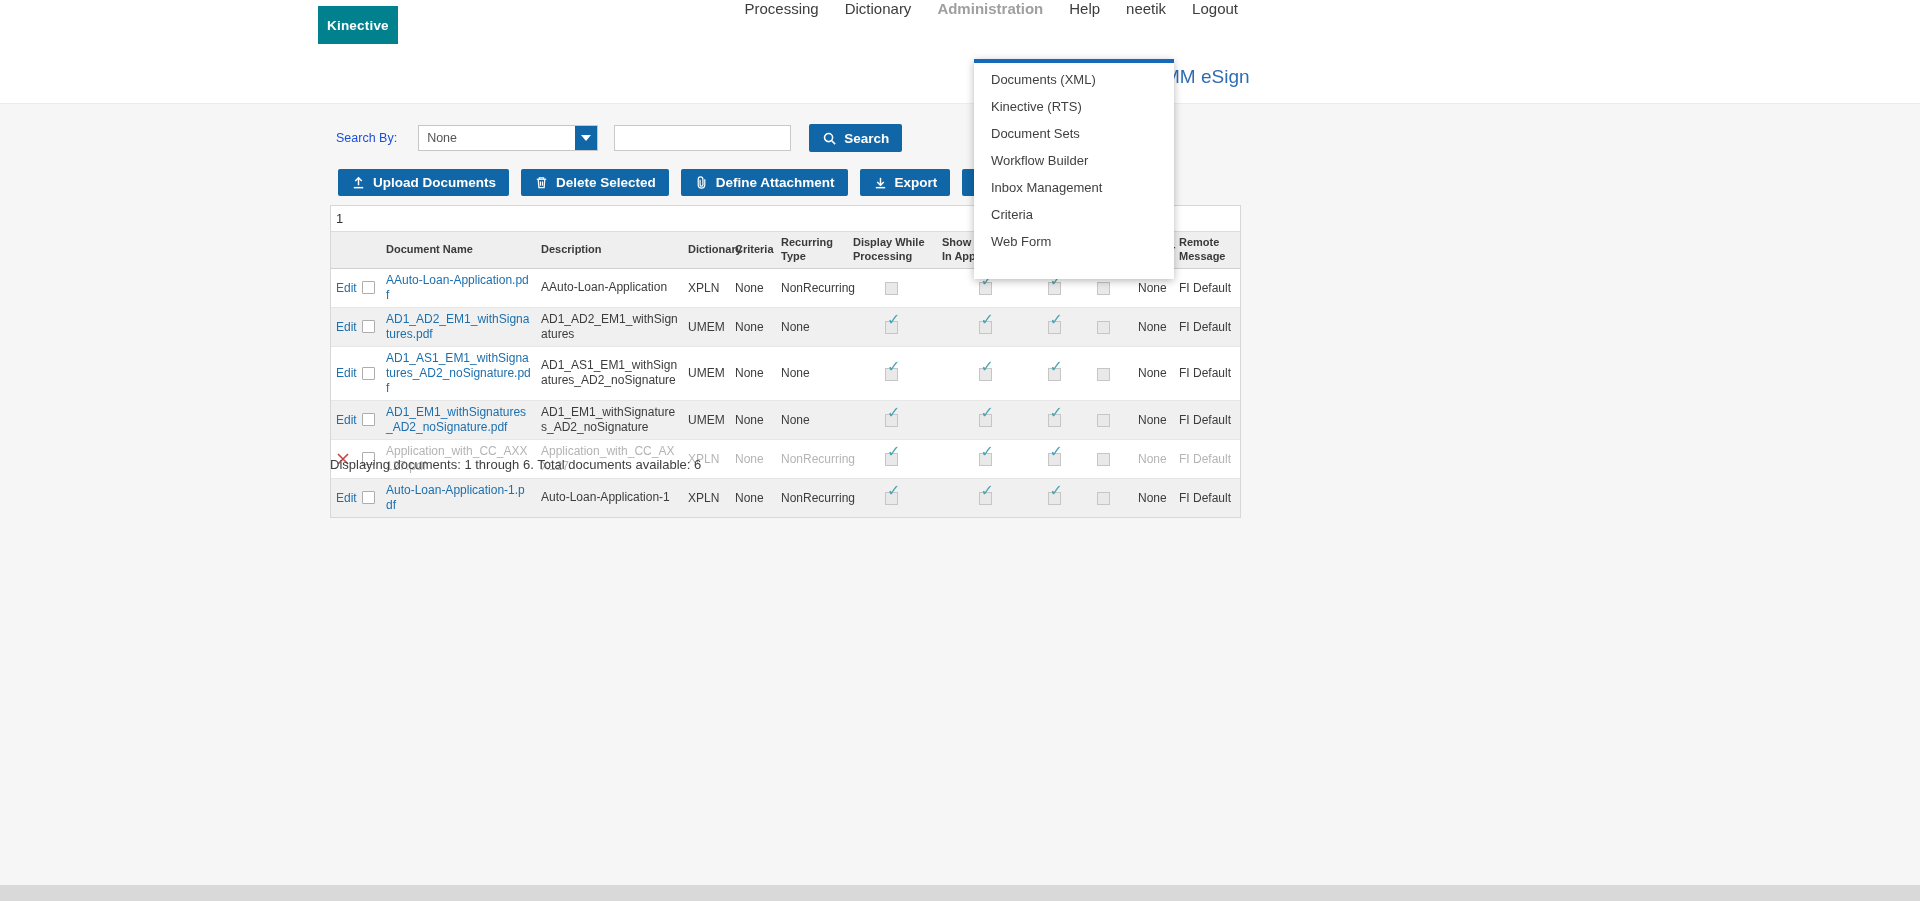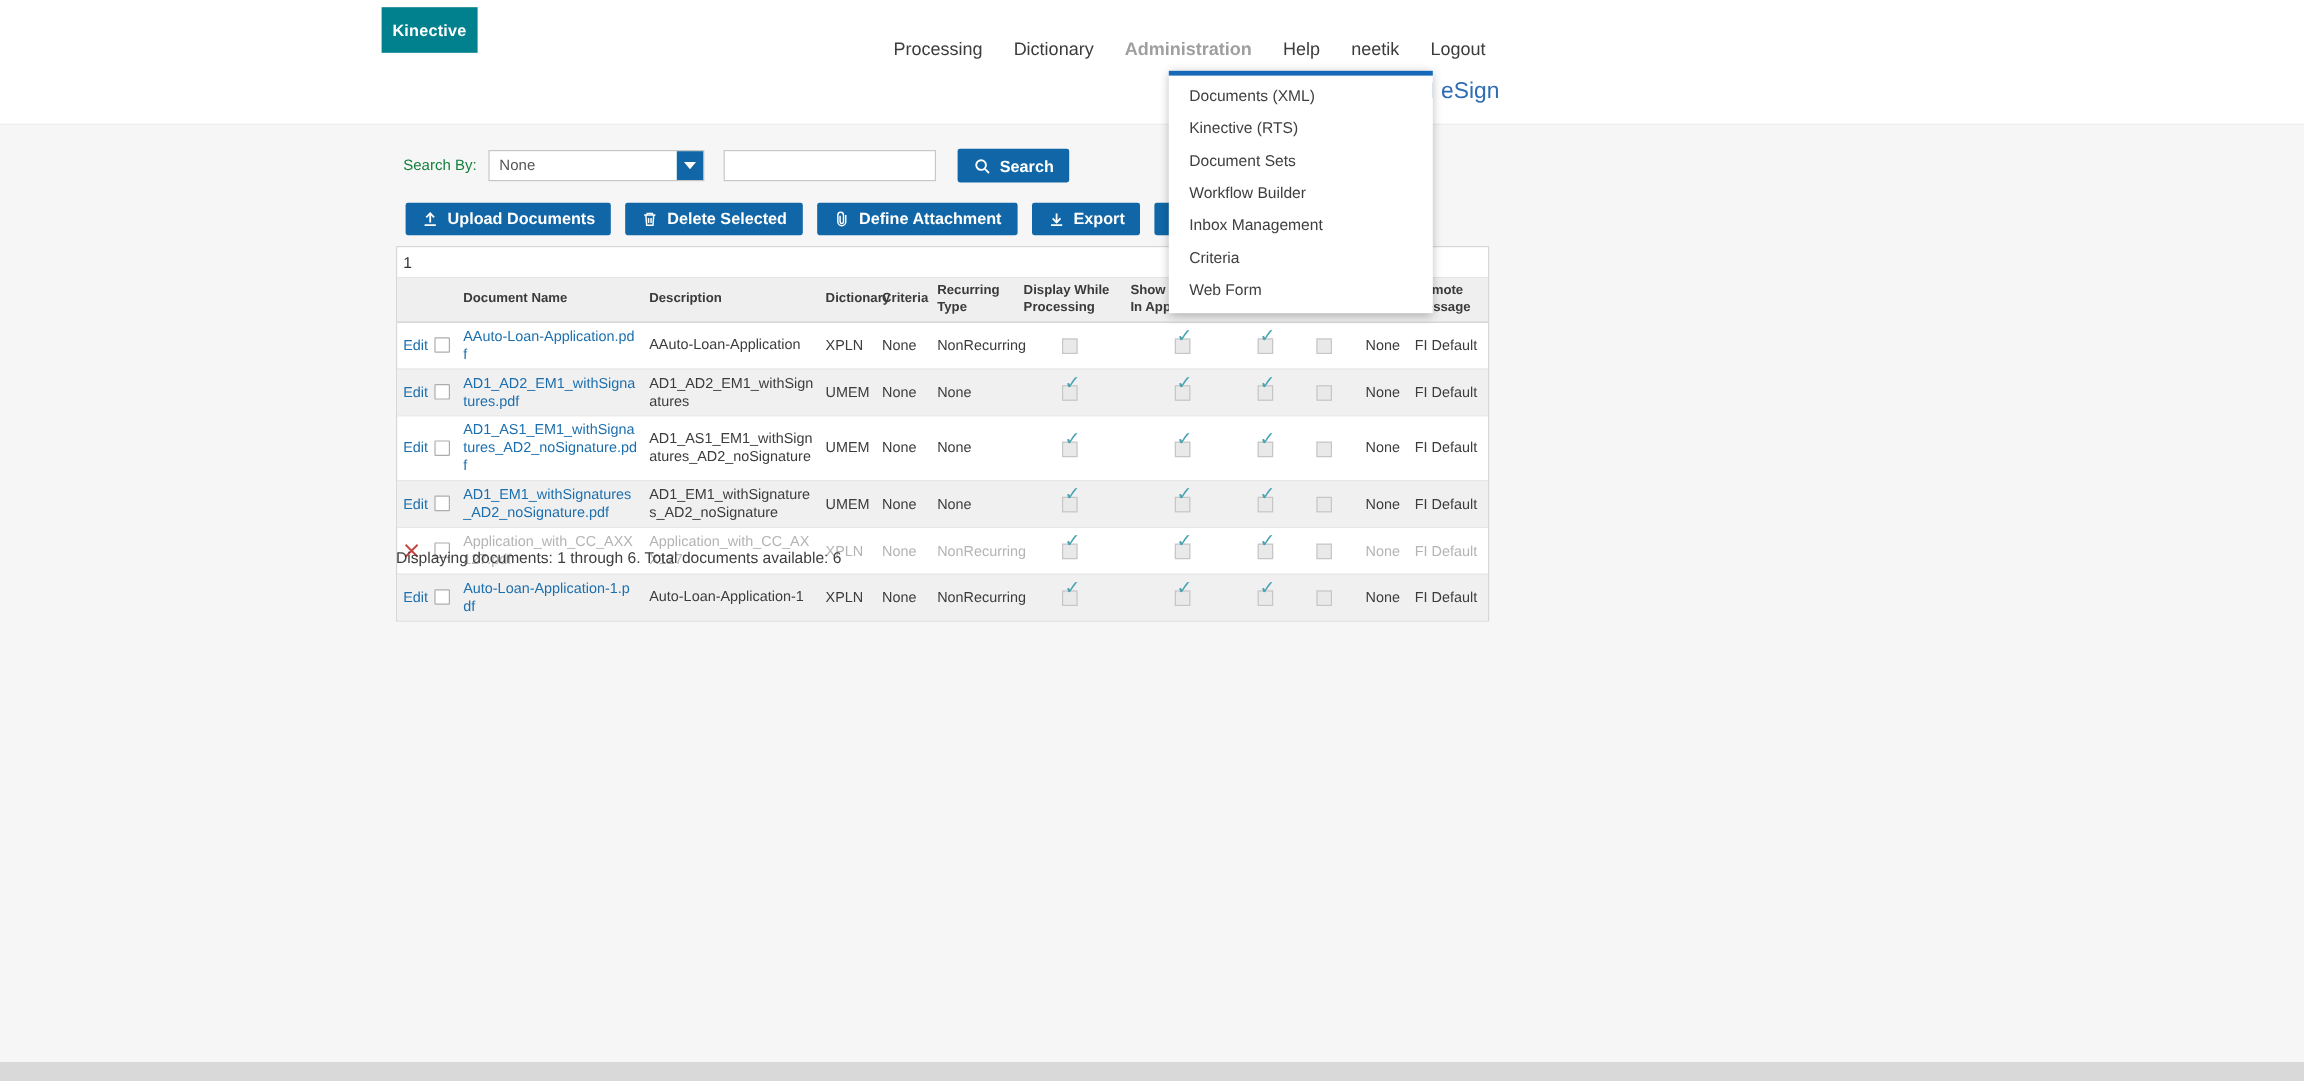--- a/index.html
+++ b/index.html
@@ -22,44 +22,44 @@
   }
   
   .navbar{position:absolute;top:0;left:0;right:0;height:50px;background:#ffffff;}
   .brand{
     position:absolute;left:318px;top:6px;height:38px;
     background:var(--teal);color:#fff;font-weight:bold;font-size:13.5px;
     display:flex;align-items:center;padding:12px 9px;letter-spacing:.2px;cursor:pointer;
   }
   .nav-items{
     position:absolute;right:682px;top:0;height:50px;
-    display:flex;align-items:flex-end;gap:26px;
+    display:flex;align-items:flex-start;gap:26px;
   }
   .nav-item{font-size:15px;color:#3c3c3c;text-decoration:none;cursor:pointer;white-space:nowrap;}
   .nav-item.active{color:#9f9f9f;font-weight:bold;}
   
   .page-header{position:absolute;top:50px;left:0;right:0;height:54px;background:#fff;border-bottom:1px solid #ececec;}
   .title-wrap{position:absolute;left:322px;top:0;height:100%;display:flex;align-items:center;gap:9px;}
   .title-icon{width:21px;height:21px;display:inline-flex;}
   .page-title{font-size:19px;font-weight:400;color:#3f3f3f;}
   .right-brand{
     position:absolute;left:1164px;top:0;height:100%;display:flex;align-items:center;
     font-size:19px;color:var(--esign);z-index:5;white-space:nowrap;
   }
   
   .admin-menu{
-    position:absolute;left:974px;top:59px;width:220px;z-index:50;
+    position:absolute;left:974px;top:59px;width:200px;z-index:50;
     background:#fff;border-top:4px solid var(--menu-bar);
     box-shadow:0 2px 8px rgba(0,0,0,.28);
-    padding:3px 0 6px;
+    padding:3px 0 24px;
   }
   .menu-item{padding:6px 17px;font-size:13px;color:#3f3f3f;cursor:pointer;white-space:nowrap;}
   
   .search-row{position:absolute;left:336px;top:124px;height:28px;display:flex;align-items:center;}
-  .search-label{font-size:12.5px;color:#15803d;margin-right:10px;}
+  .search-label{font-size:12.5px;color:#1d4ed8;margin-right:21px;}
   .select{width:180px;height:26px;border:1px solid #c6c6c6;background:#fff;display:flex;cursor:pointer;}
   .select-value{flex:1;font-size:12.5px;color:#555;line-height:24px;padding:0 8px;}
   .select-arrow{width:22px;background:var(--btn-blue);display:flex;align-items:center;justify-content:center;}
   .search-input{margin-left:16px;width:177px;height:26px;border:1px solid #c9c9c9;padding:0 6px;font-size:13px;background:#fff;}
   .btn{
     background:var(--btn-blue);color:#fff;border:none;height:28px;border-radius:2px;
     display:inline-flex;align-items:center;gap:7px;padding:0 13px;
     font-size:13.5px;font-weight:bold;font-family:inherit;cursor:pointer;white-space:nowrap;
   }
   .search-btn{margin-left:18px;}

